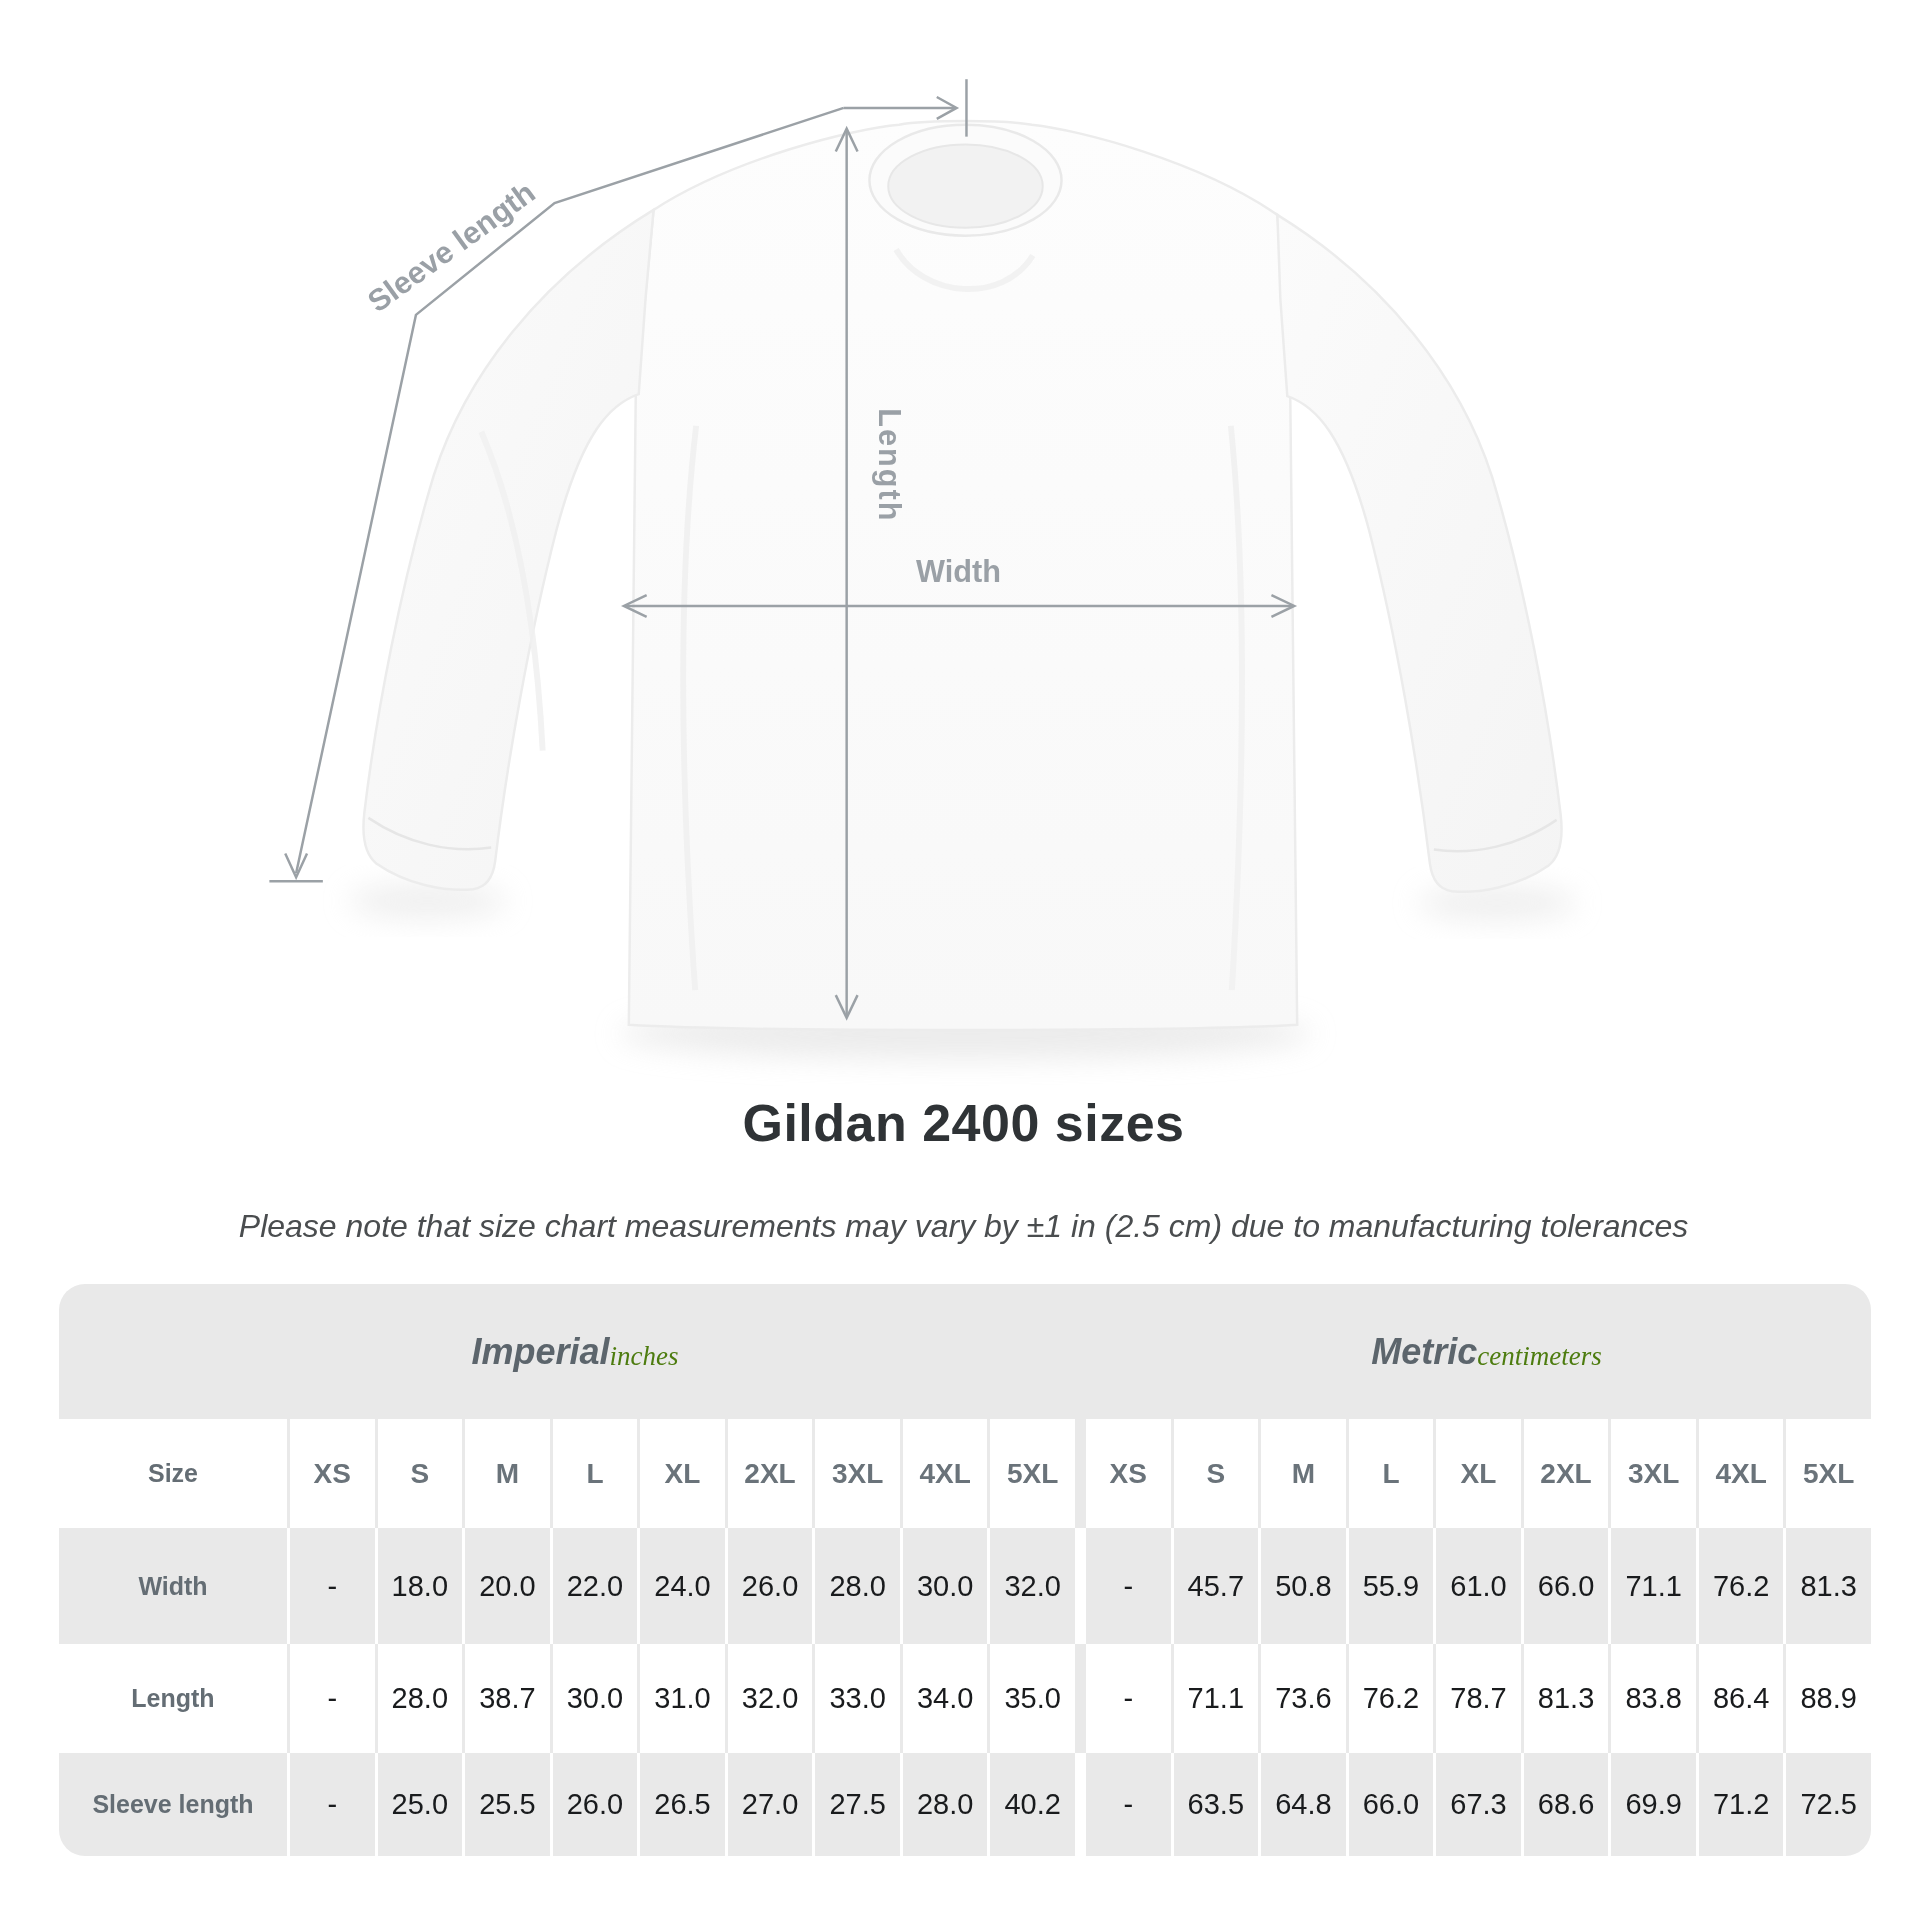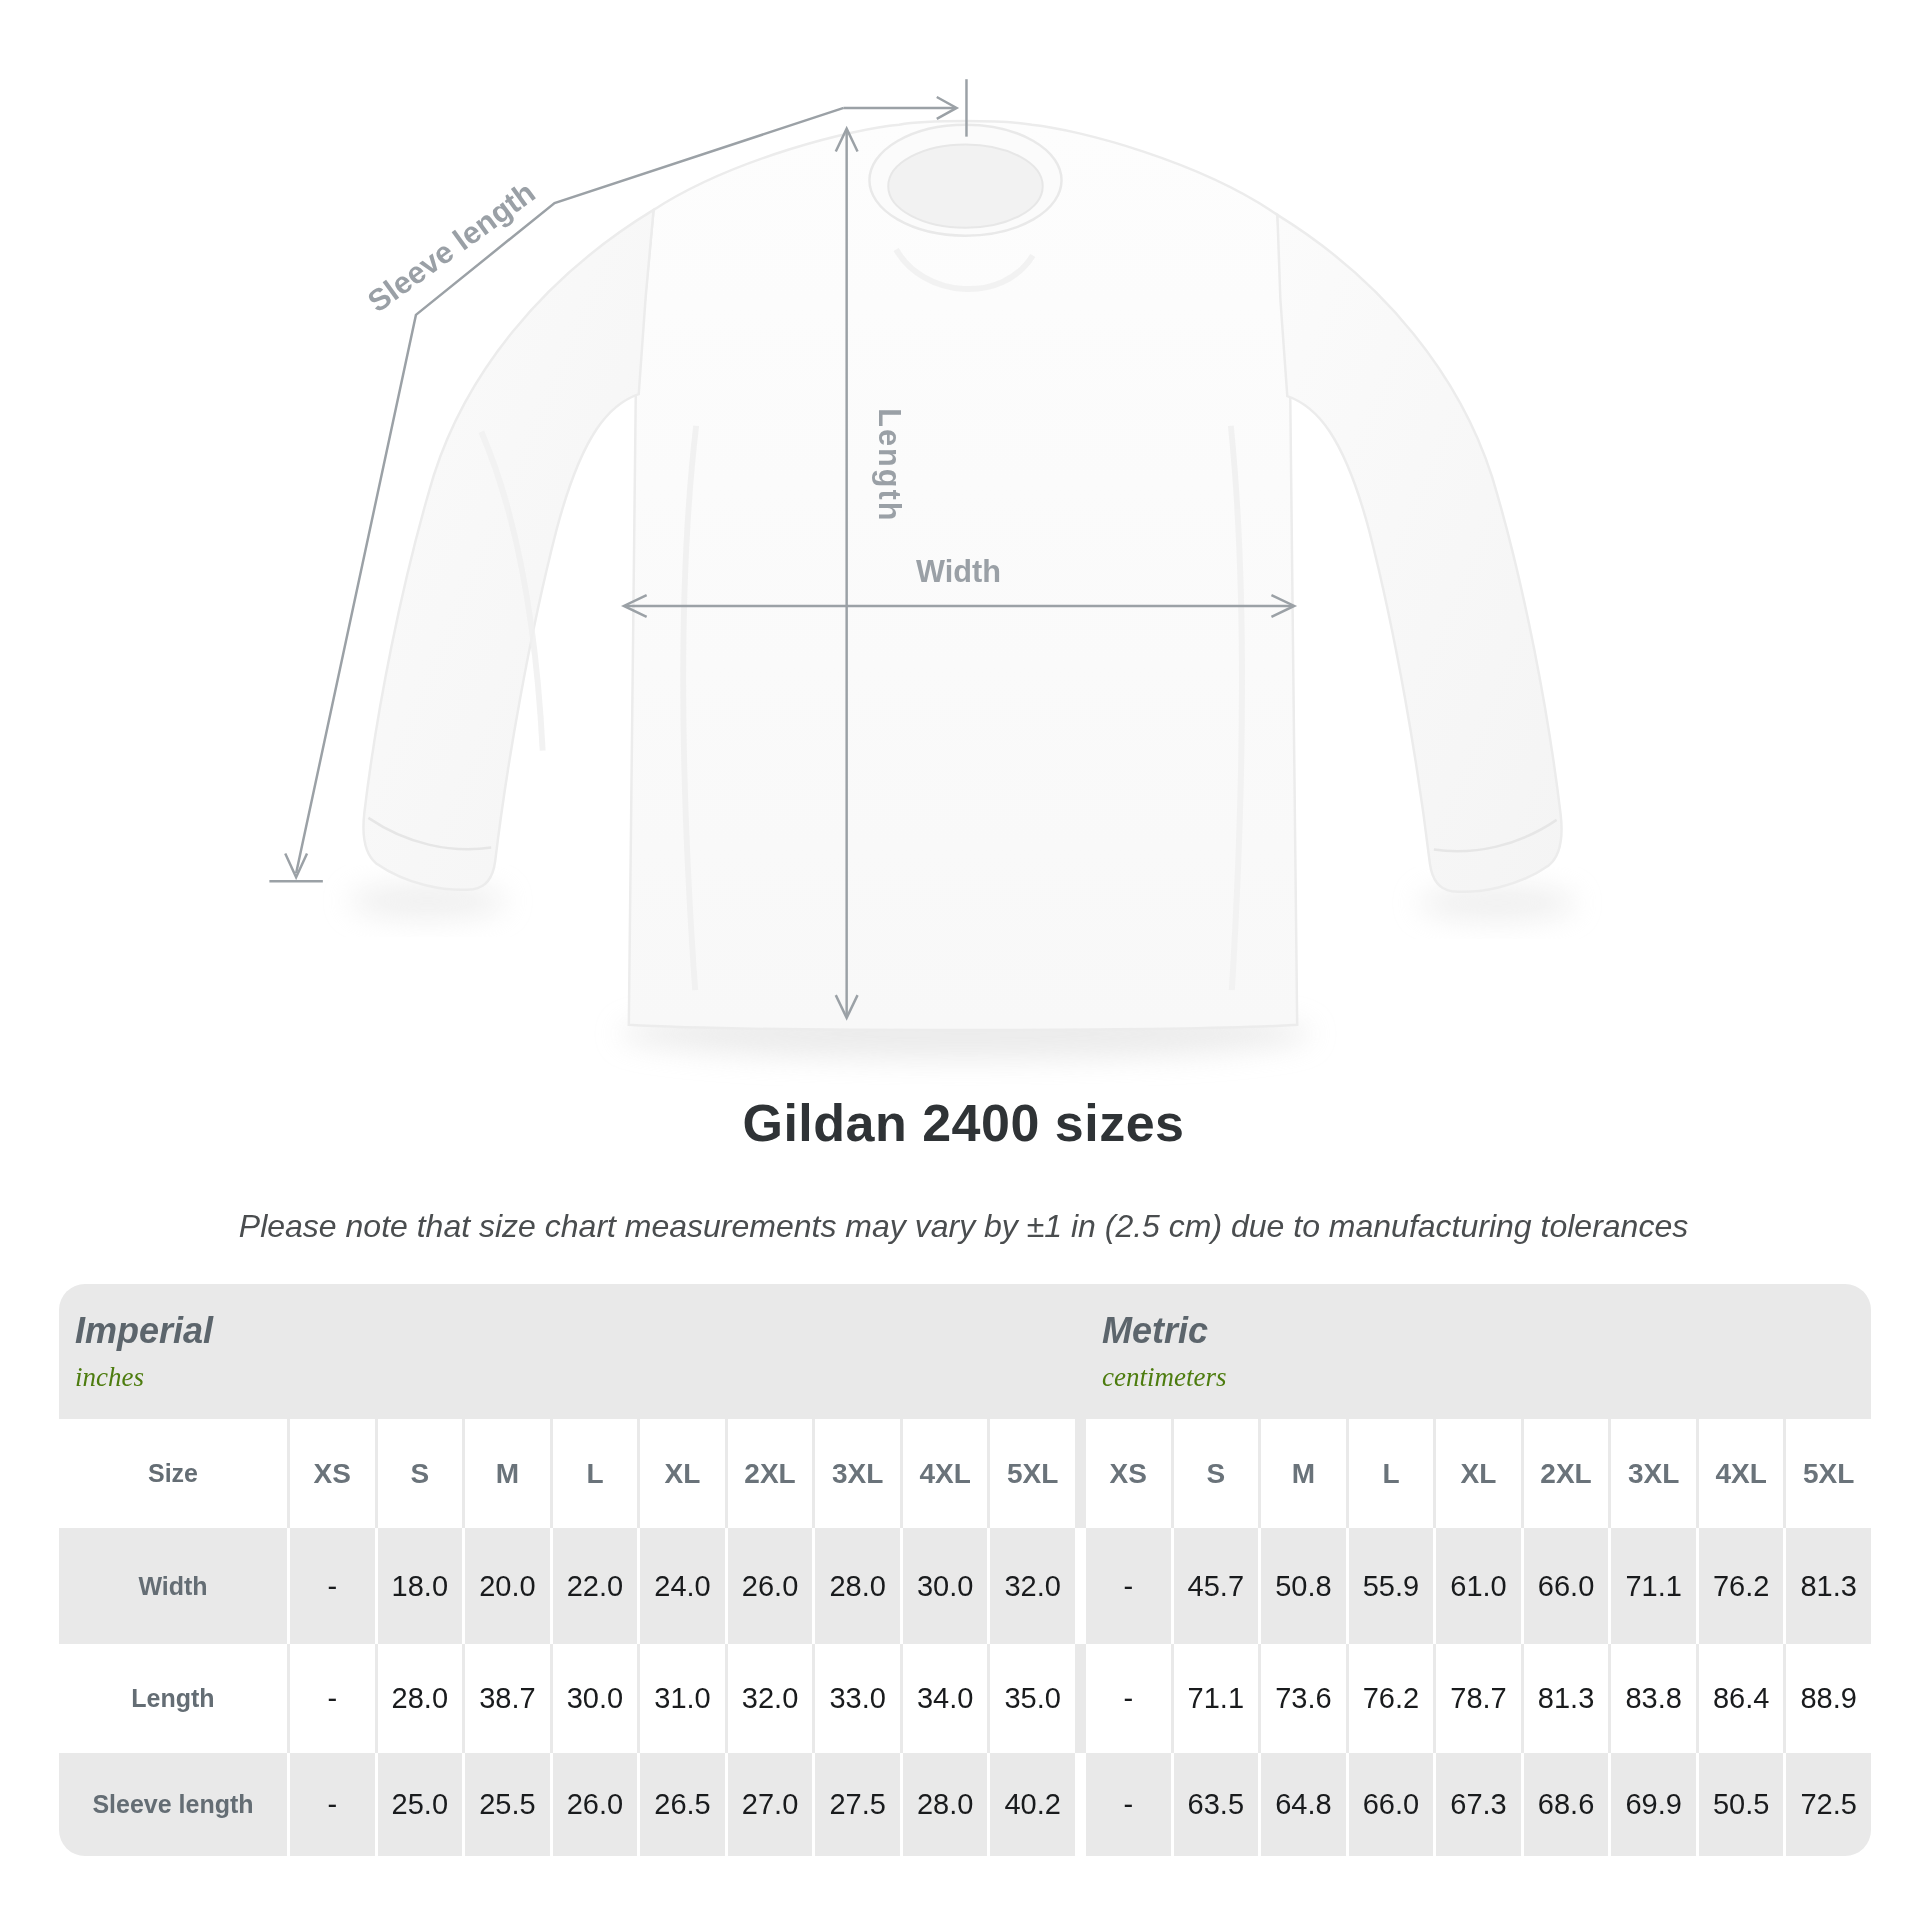--- a/index.html
+++ b/index.html
@@ -23,21 +23,21 @@
   .size-table{
     position:absolute;left:59px;top:1284px;width:1812px;
     border-radius:26px;overflow:hidden;
   }
   .trow{
     display:grid;
     grid-template-columns:228px repeat(9,1fr) 5px repeat(9,1fr);
     column-gap:3px;
   }
   .band{background:#e9e9e9;height:135px;}
-  .band-cell{display:flex;flex-direction:column;justify-content:center;padding-left:16px;}
+  .band-cell{display:flex;flex-direction:row;align-items:center;justify-content:center;padding-left:16px;}
   .band-imperial{grid-column:1 / 11;}
   .band-metric{grid-column:12 / 21;}
   .band-title{font-size:36px;font-weight:bold;font-style:italic;color:#5c656c;}
   .band-sub{font-size:27px;font-style:italic;color:#4d7c0f;margin-top:10px;font-family:Liberation Serif, serif;}
   .header-row{background:#e9e9e9;height:109px;}
   .header-row .cell{background:#ffffff;}
   .row-gray{background:#ffffff;}
   .row-gray .cell{background:#e9e9e9;}
   .row-white{background:#e9e9e9;}
   .row-white .cell{background:#ffffff;}
@@ -246,19 +246,19 @@
       <div class="cell value-cell">28.0</div>
       <div class="cell value-cell">40.2</div>
       <div class="cell spacer"></div>
       <div class="cell value-cell">-</div>
       <div class="cell value-cell">63.5</div>
       <div class="cell value-cell">64.8</div>
       <div class="cell value-cell">66.0</div>
       <div class="cell value-cell">67.3</div>
       <div class="cell value-cell">68.6</div>
       <div class="cell value-cell">69.9</div>
-      <div class="cell value-cell">50.5</div>
+      <div class="cell value-cell">71.2</div>
       <div class="cell value-cell">72.5</div>
     </div>
 
   </div>
 </div>
 
 
 </body></html>

